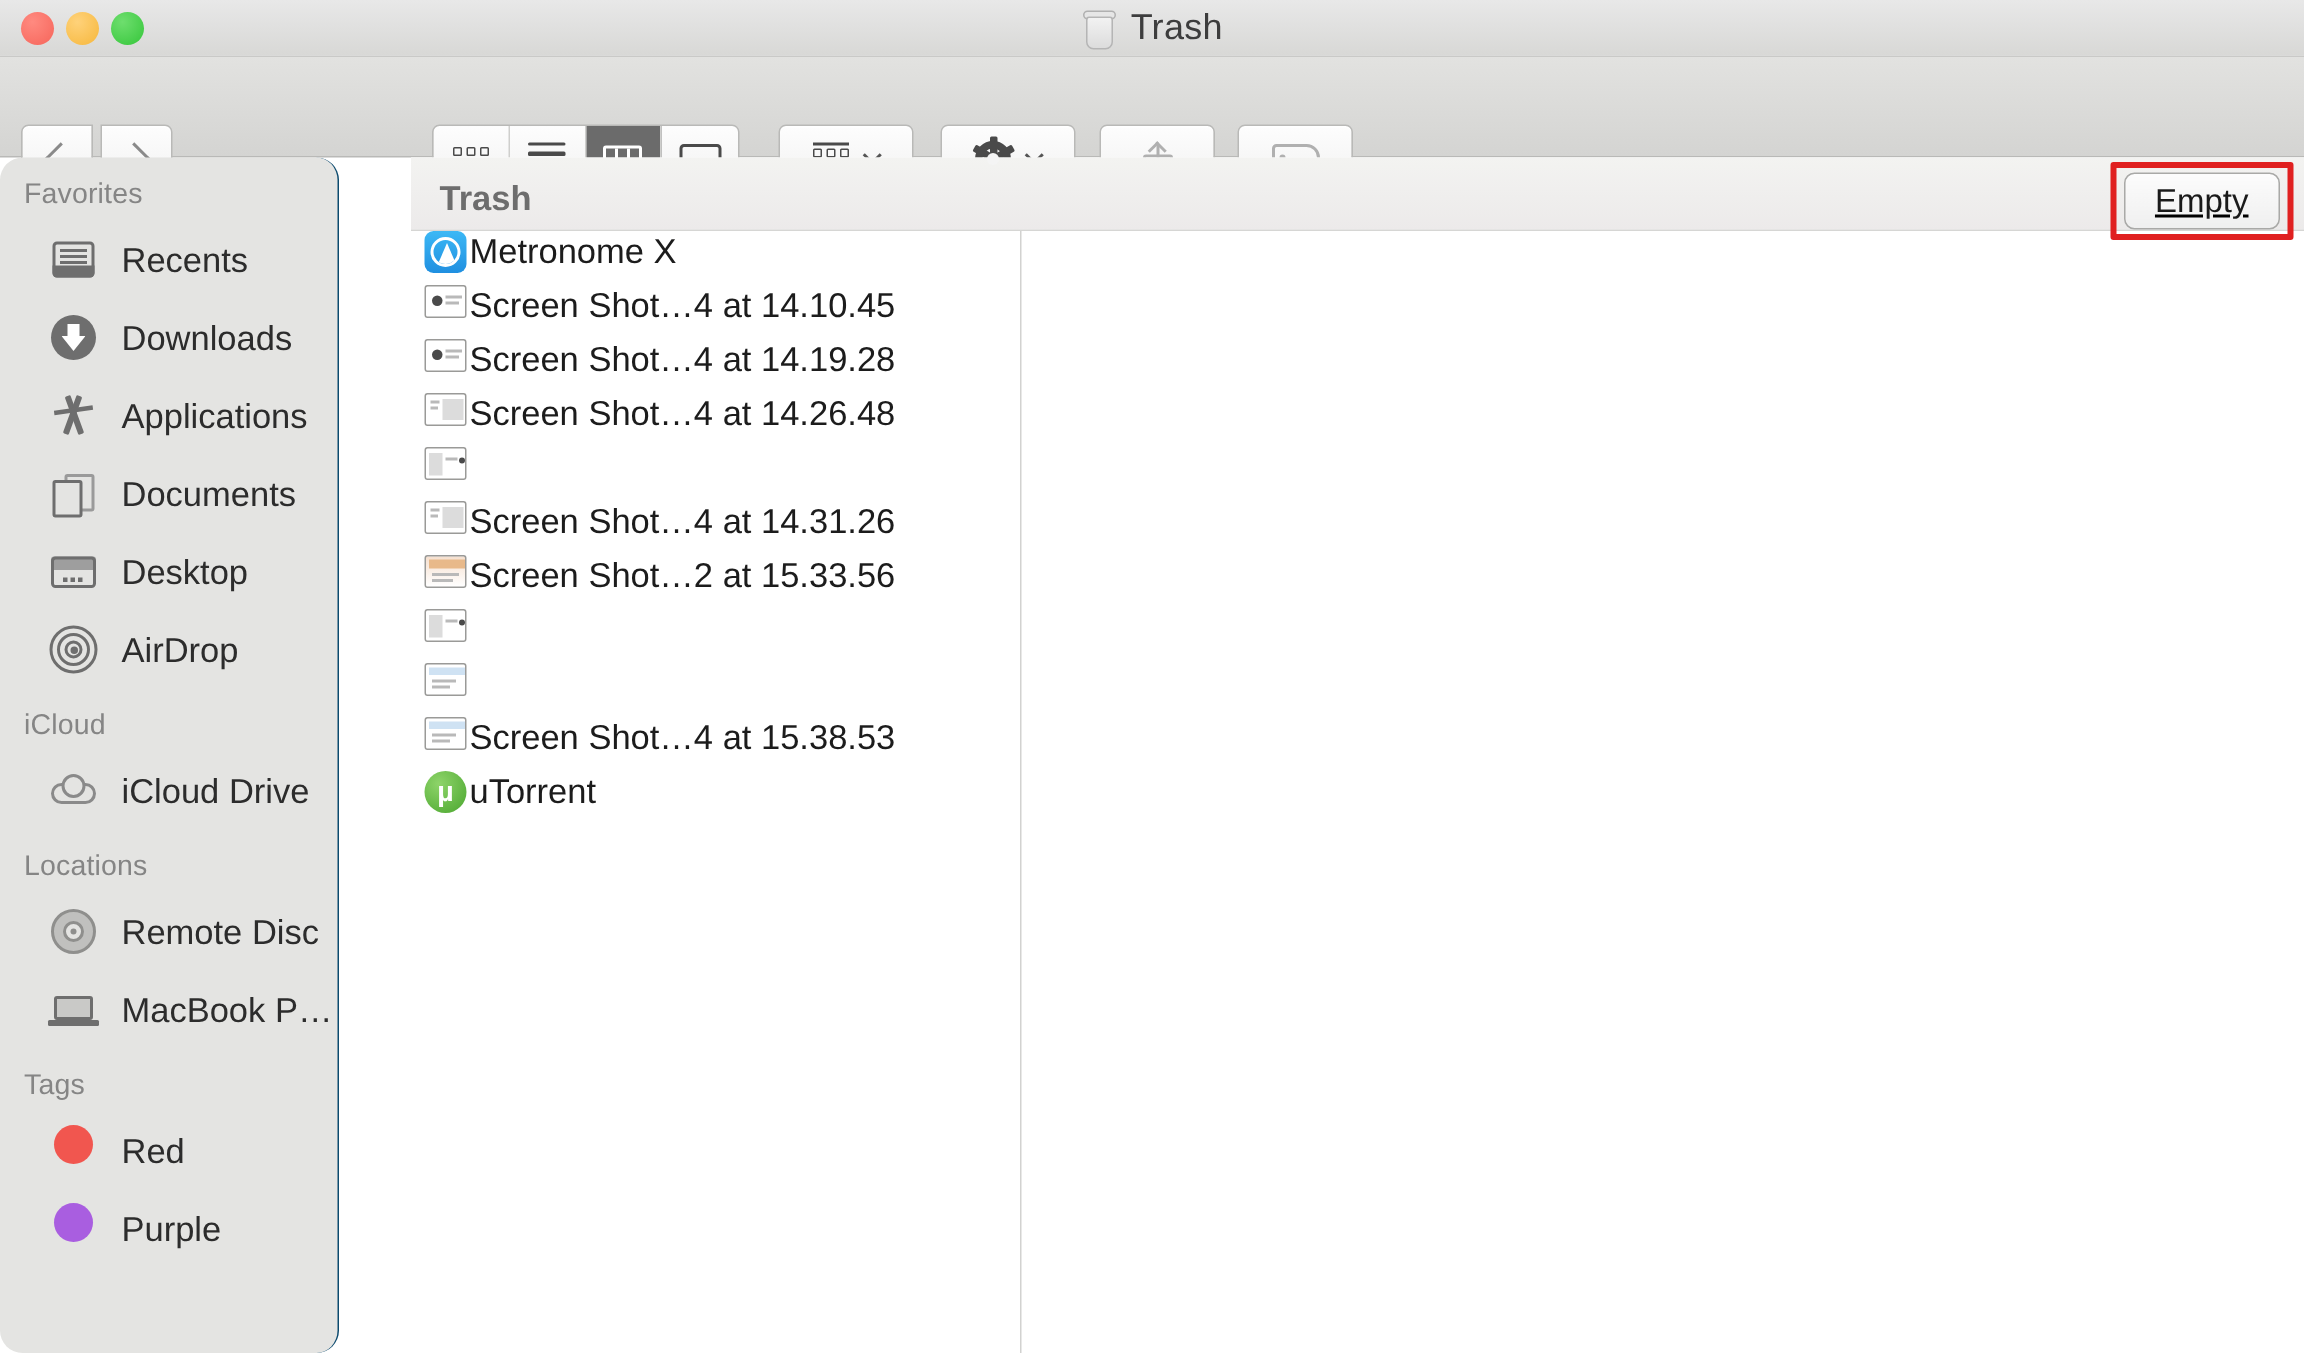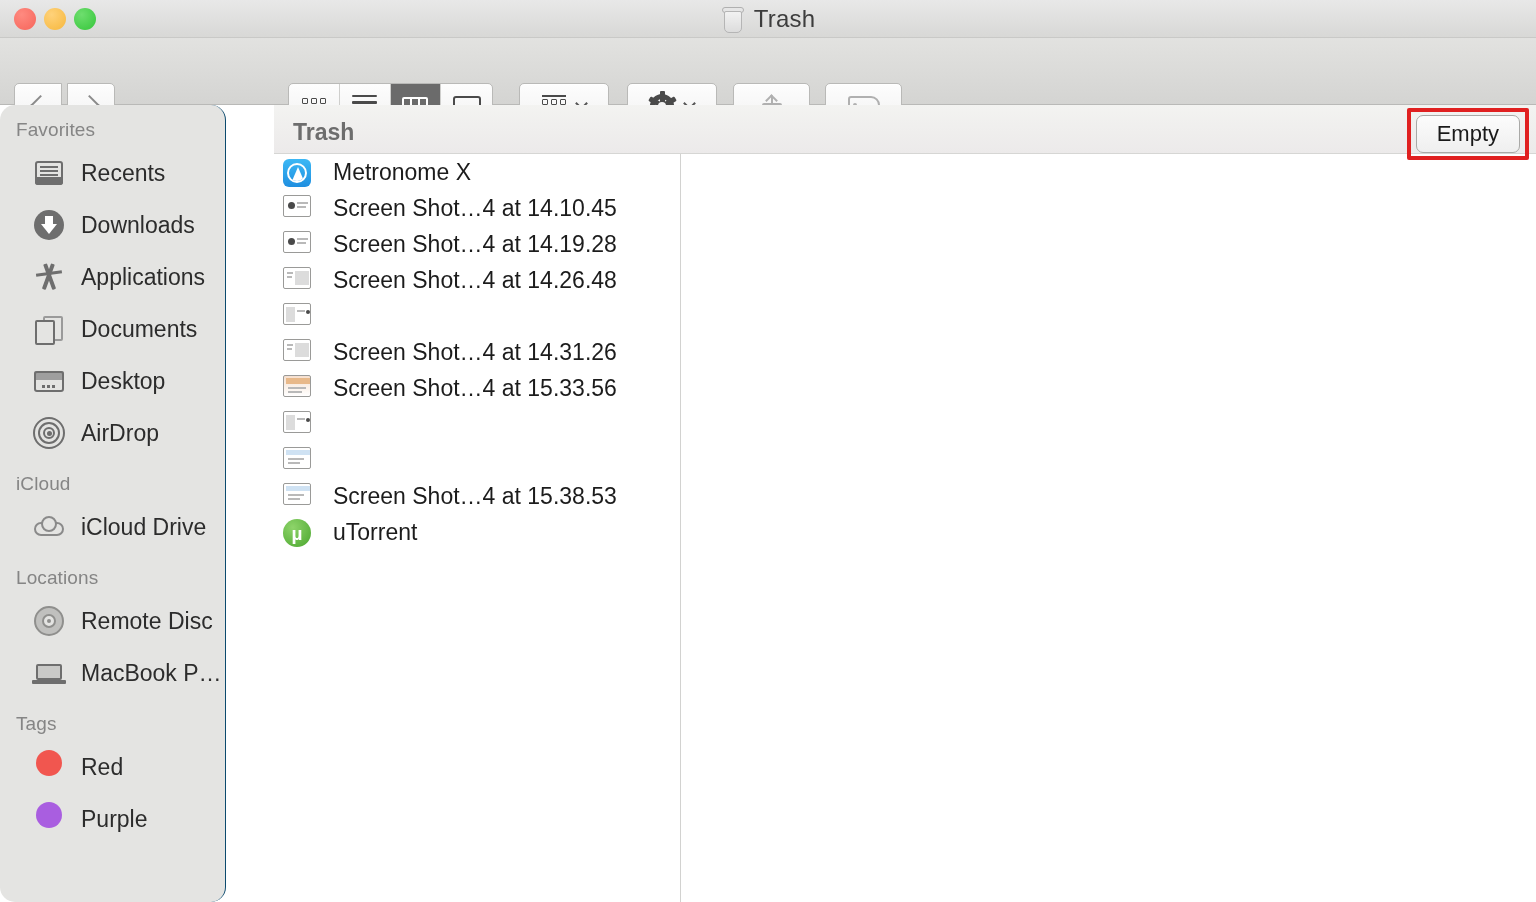--- a/index.html
+++ b/index.html
@@ -184,21 +184,21 @@
     display:block; padding:5px 20px;
     background:linear-gradient(to bottom,#fcfcfc,#efefef);
     border:1px solid #a9a9a7; border-radius:7px;
     font-size:22px; color:#1a1a1a; font-family:"Liberation Sans", sans-serif;
   }
 
   .col-list {
     position:absolute; left:0; top:49px; width:407px; height:748px;
     border-right:1px solid #d2d2d0; background:#fff; overflow:hidden;
   }
-  .file-row { display:flex; align-items:center; height:36px; padding-left:9px; gap:20px; }
+  .file-row { display:flex; align-items:flex-start; height:36px; padding-left:9px; gap:0; }
   .file-name { font-size:23px; color:#1c1c1c; white-space:nowrap; }
   .f-ico { width:30px; height:26px; flex:none; position:relative; }
 
   .app-metronome {
     width:28px; height:28px; border-radius:6px;
     background:linear-gradient(to bottom,#3cb8f5,#1f8fe0);
     display:flex; align-items:center; justify-content:center;
   }
   .app-metronome .inner { width:20px; height:20px; border-radius:50%; border:2px solid #fff; position:relative; overflow:hidden; }
   .app-metronome .tri { position:absolute; left:3px; top:2px; width:0; height:0; border-left:6px solid transparent; border-right:6px solid transparent; border-bottom:14px solid #fff; }
@@ -422,21 +422,21 @@
     </div>
     <span class="sb-label">Purple</span>
   </div>
 </div>
 
 <div class="content">
 
   <div class="pathbar">
     <span class="path-title">Trash</span>
     <div class="empty-wrap">
-      <div class="empty-highlight" style="border-color: rgb(224, 32, 32);">
+      <div class="empty-highlight" style="border-color: rgb(224, 32, 32); text-decoration: underline;">
         <button class="empty-btn">Empty</button>
       </div>
     </div>
   </div>
 
   <div class="col-list" id="file-column">
       <div class="file-row">
         <div class="f-ico">
           <div class="app-metronome">
             <div class="inner">
@@ -496,21 +496,21 @@
         <span class="file-name">Screen Shot…4 at 14.31.26</span>
       </div>
       <div class="file-row">
         <div class="f-ico">
           <div class="shot orange">
             <span class="panel" style="left:2px;top:2px;width:24px;height:6px;background:#e8b98a"></span>
             <span class="bar" style="left:4px;top:11px;width:18px"></span>
             <span class="bar" style="left:4px;top:15px;width:14px"></span>
           </div>
         </div>
-        <span class="file-name">Screen Shot…4 at 15.33.56</span>
+        <span class="file-name">Screen Shot…2 at 15.33.56</span>
       </div>
       <div class="file-row">
         <div class="f-ico">
           <div class="shot">
             <span class="panel" style="left:2px;top:3px;width:9px;height:15px"></span>
             <span class="bar" style="left:13px;top:6px;width:8px"></span>
             <span class="blob" style="left:22px;top:6px;width:4px;height:4px"></span>
           </div>
         </div>
       </div>

